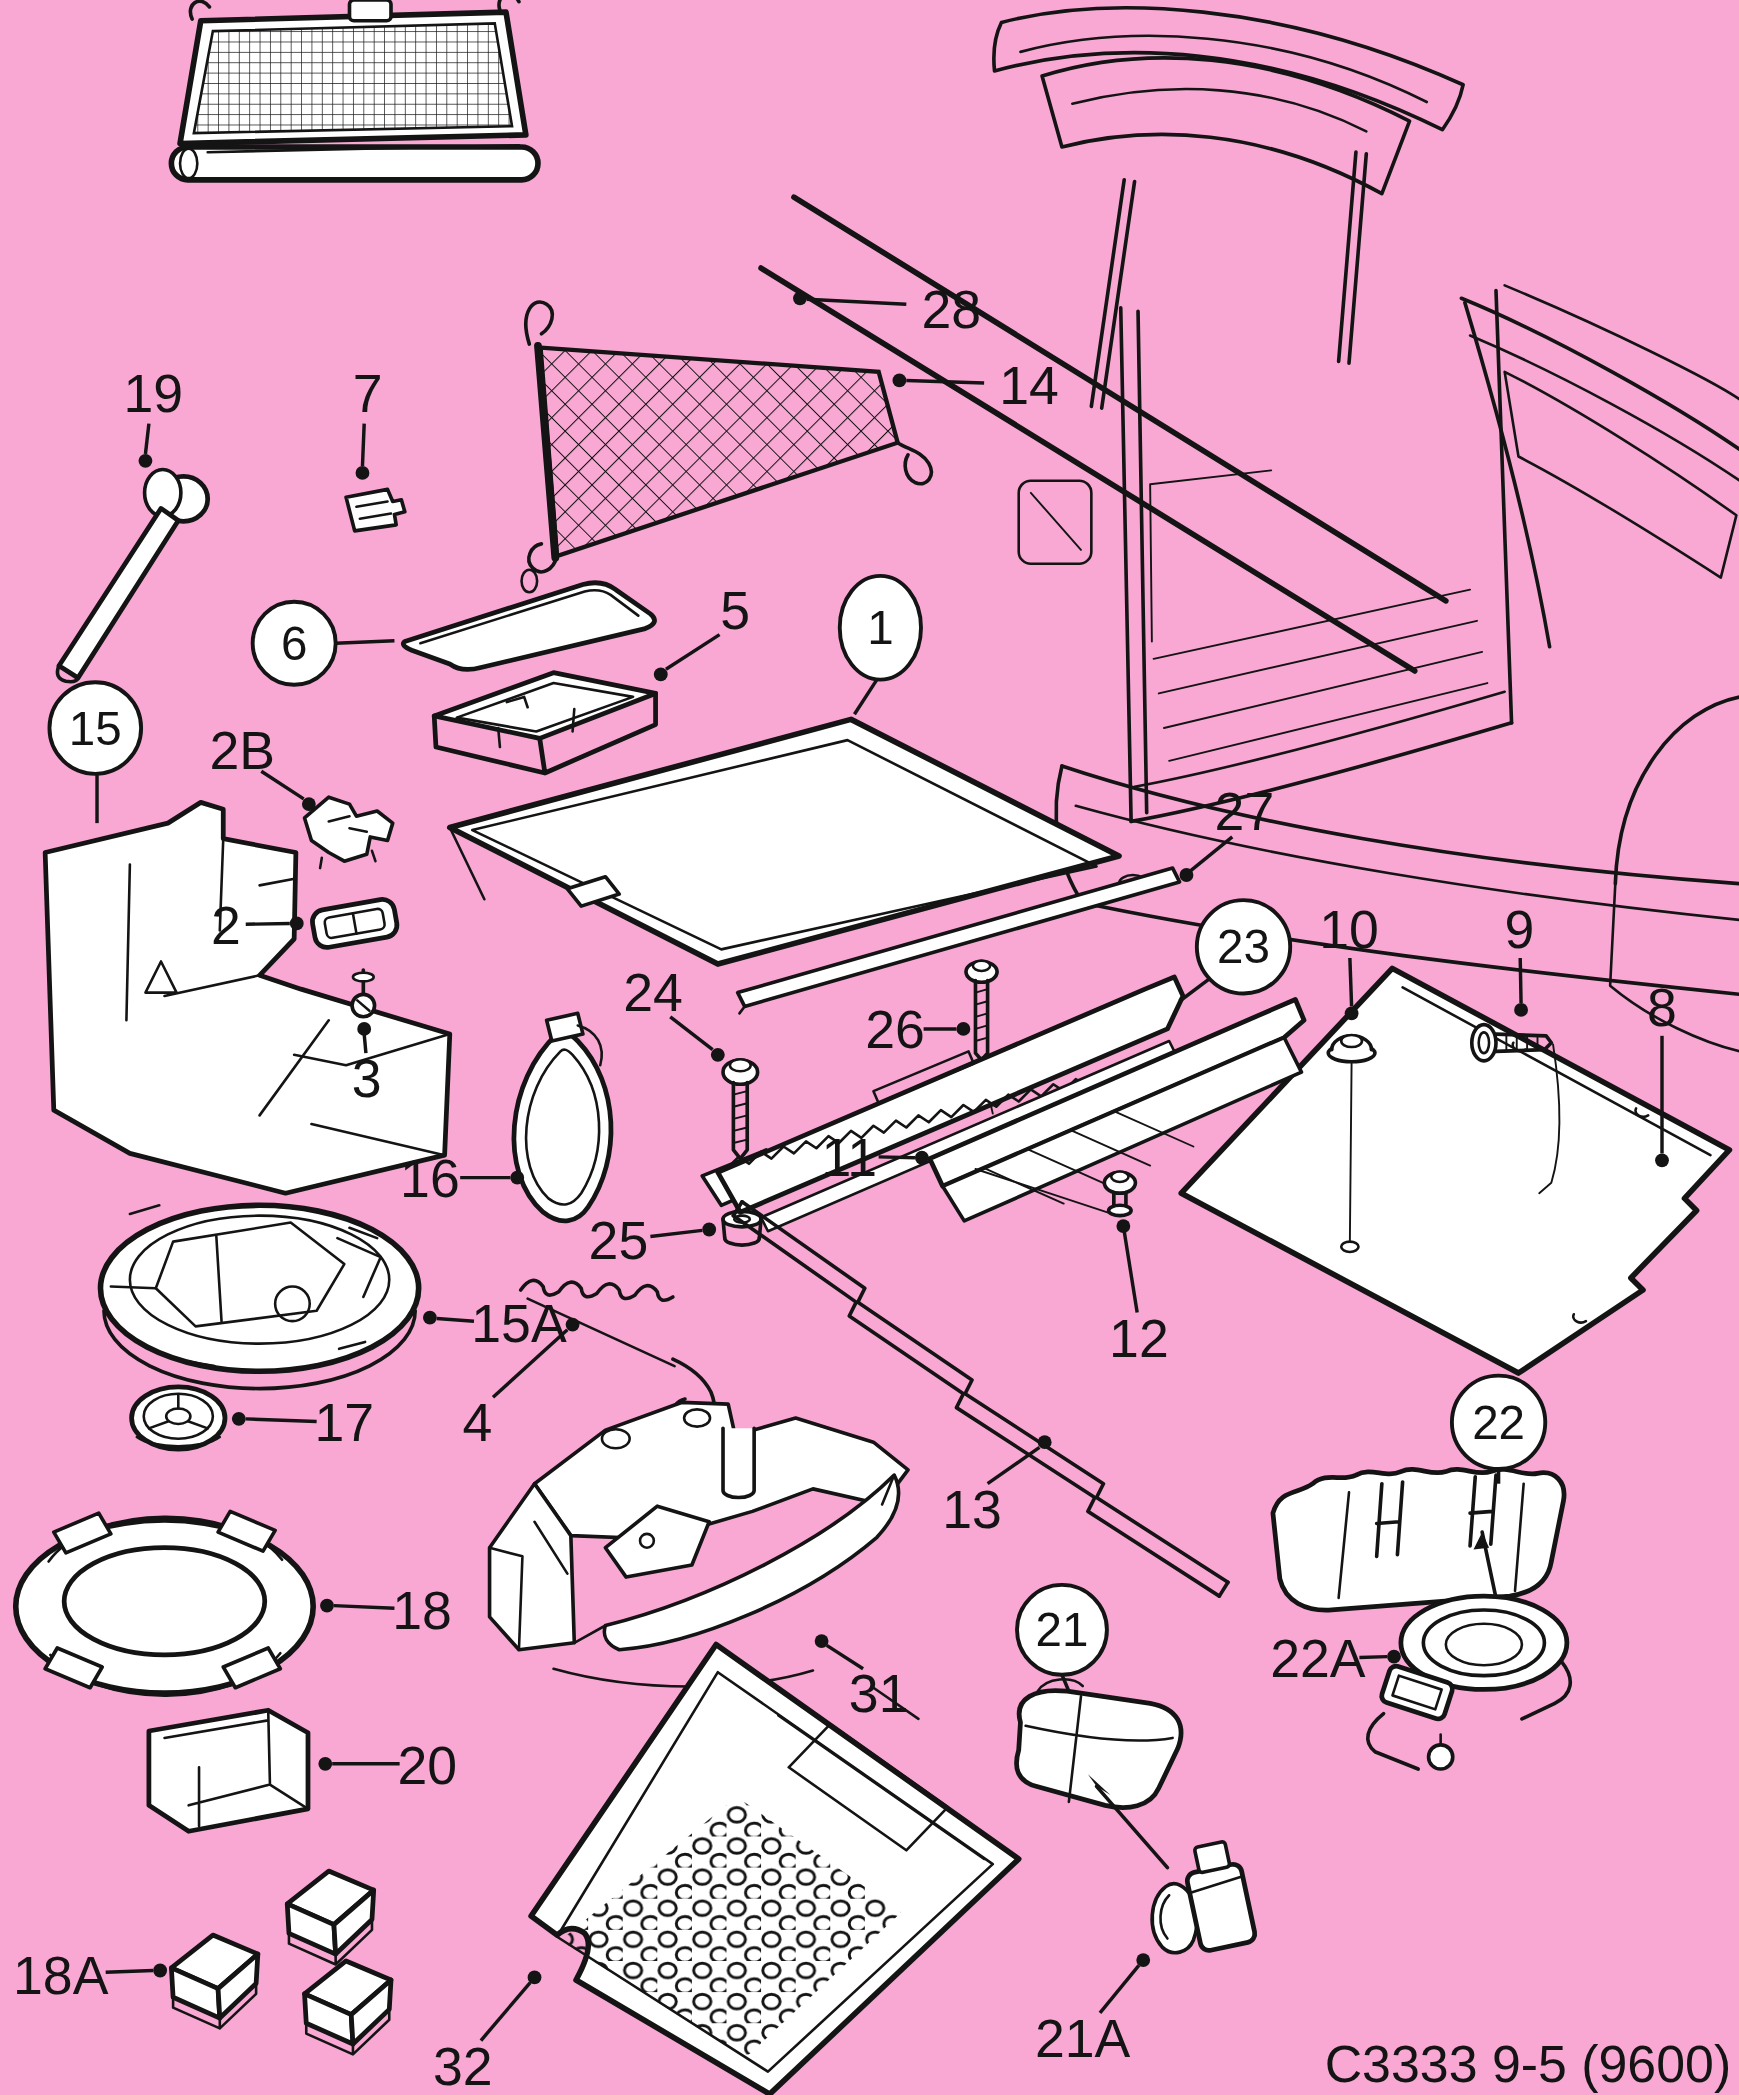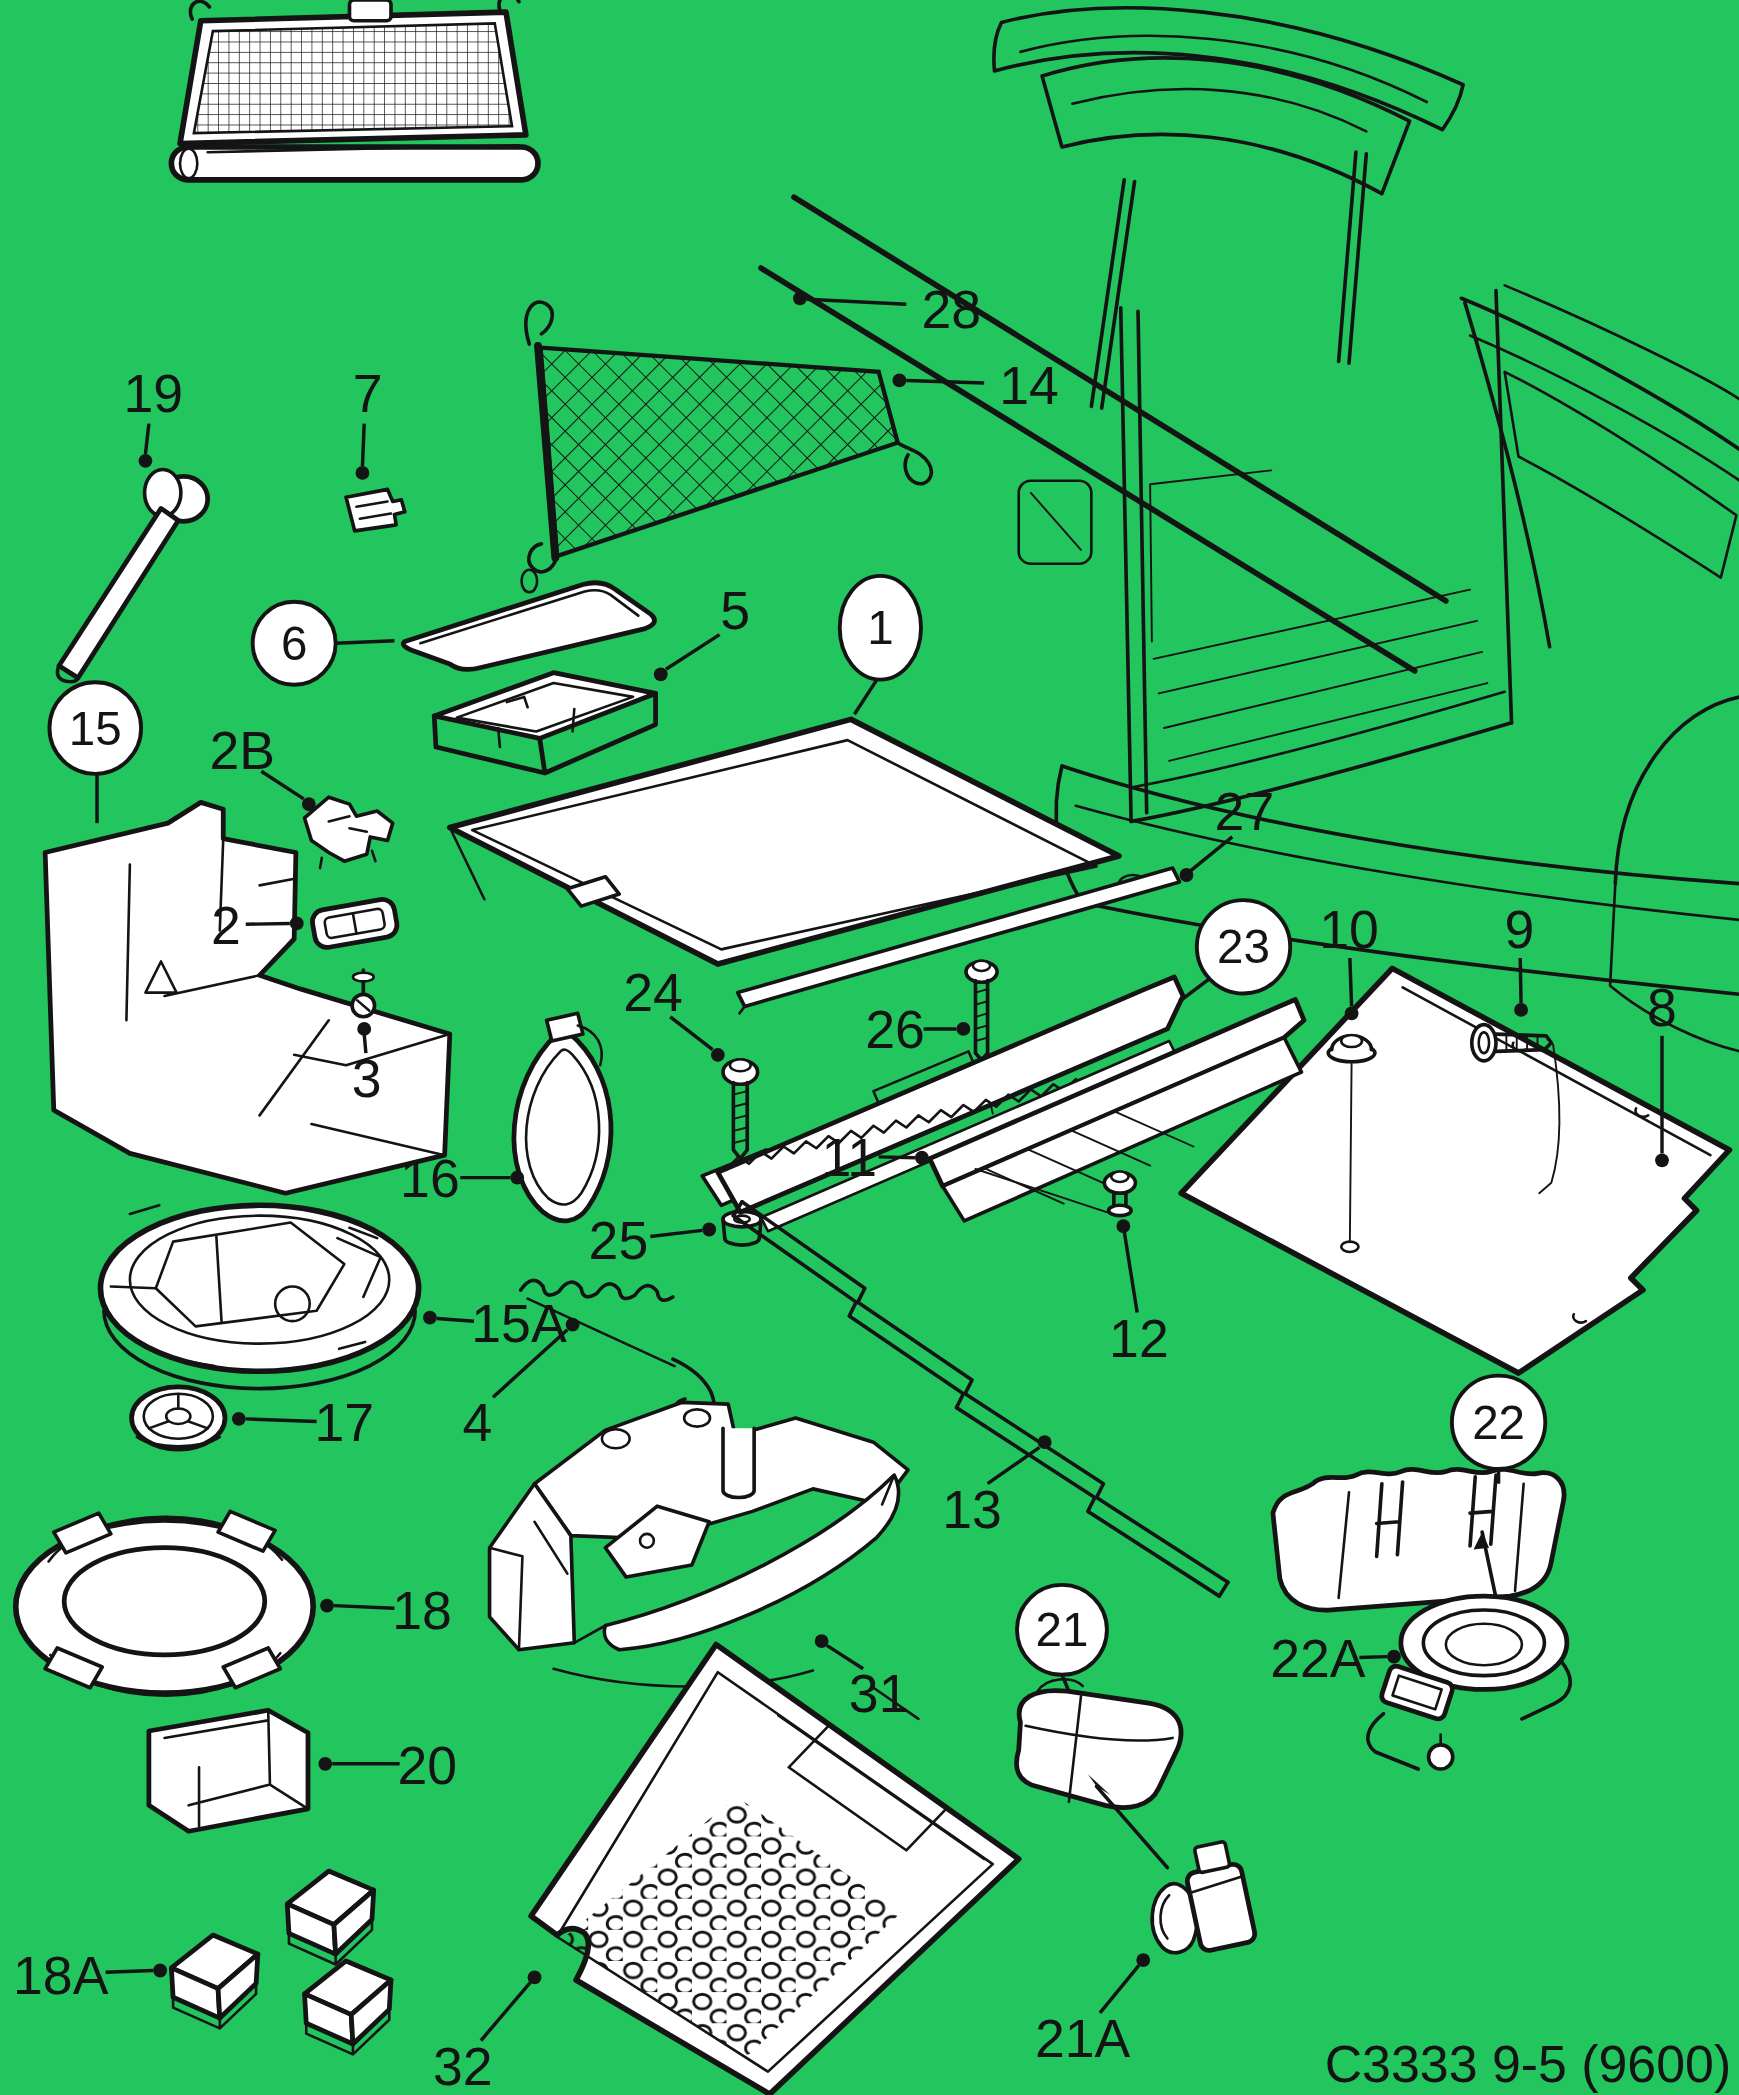--- a/index.html
+++ b/index.html
@@ -1,16 +1,16 @@
 <!DOCTYPE html>
 <html style="font-size:14px"><head>
 <meta charset="utf-8">
 <style>
   html,body{margin:0;padding:0;background:#ffffff;}
-  .stage{width:1740px;height:2095px;background:#22c55e;position:relative;text-align:center;}
+  .stage{width:1740px;height:2095px;background:#f9a8d4;position:relative;text-align:center;}
   svg{display:block;}
   .part{stroke:#141414;fill:none;stroke-linejoin:round;stroke-linecap:round;}
   .w2{stroke-width:2.2}.w3{stroke-width:3}.w4{stroke-width:4.2}.w5{stroke-width:5.5}.w6{stroke-width:6.5}.w8{stroke-width:9}
   .wh{fill:#ffffff;}
   .lbl{font-family:"Liberation Sans","DejaVu Sans",sans-serif;font-size:62px;font-weight:500;
        fill:#141414;text-anchor:middle;dominant-baseline:central;}
   .circled-lbl{font-size:55px;}
   .leader{stroke:#141414;stroke-width:4;fill:none;}
   .dot{fill:#141414;stroke:none;}
   .bubble{fill:#ffffff;stroke:#141414;stroke-width:4.5;}

